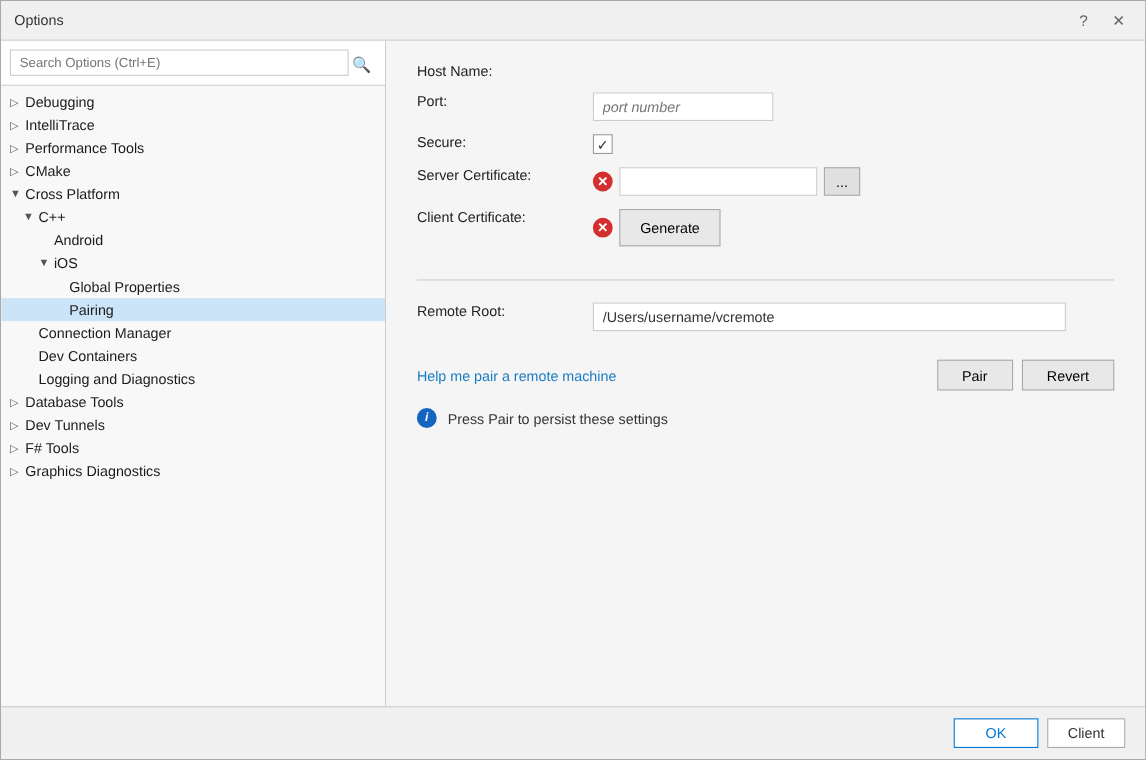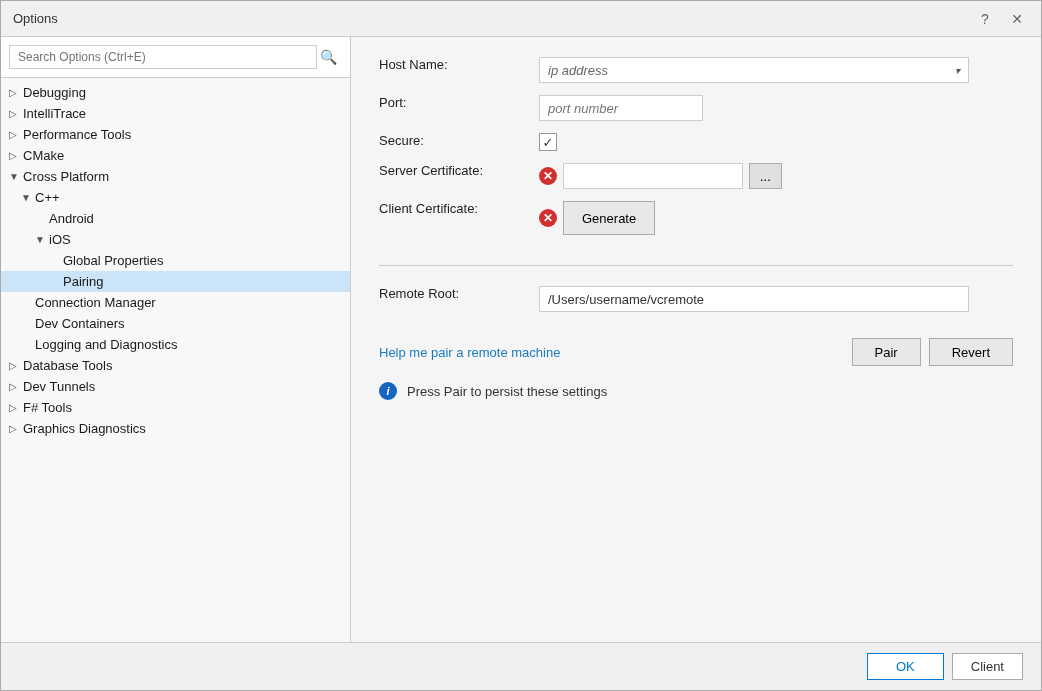--- a/index.html
+++ b/index.html
@@ -62,21 +62,21 @@
     .left-panel {
       width: 350px;
       background: #f8f8f8;
       border-right: 1px solid #ccc;
       display: flex;
       flex-direction: column;
       overflow: hidden;
     }
     .search-box {
       display: flex;
-      align-items: center;
+      align-items: flex-end;
       padding: 8px;
       border-bottom: 1px solid #ccc;
       background: #fff;
     }
     .search-input {
       flex: 1;
       border: 1px solid #ccc;
       padding: 4px 8px;
       font-size: 12px;
       color: #999;
@@ -417,26 +417,20 @@
           <span class="label">Graphics Diagnostics</span>
         </div>
       </div>
     </div>
 
     <div class="right-panel">
       <div class="form-section">
 
         <div class="form-row">
           <span class="form-label">Host Name:</span>
-          <div class="form-control-wrap">
-            <div class="host-dropdown-inner">
-              <span style="font-style:italic;color:#666;">ip address</span>
-              <span class="dropdown-arrow">▾</span>
-            </div>
-          </div>
         </div>
 
         <div class="form-row">
           <span class="form-label">Port:</span>
           <div class="form-control-wrap">
             <input class="form-input medium" type="text" style="font-style: italic; color: rgb(136, 136, 136);" placeholder="port number">
           </div>
         </div>
 
         <div class="form-row">

